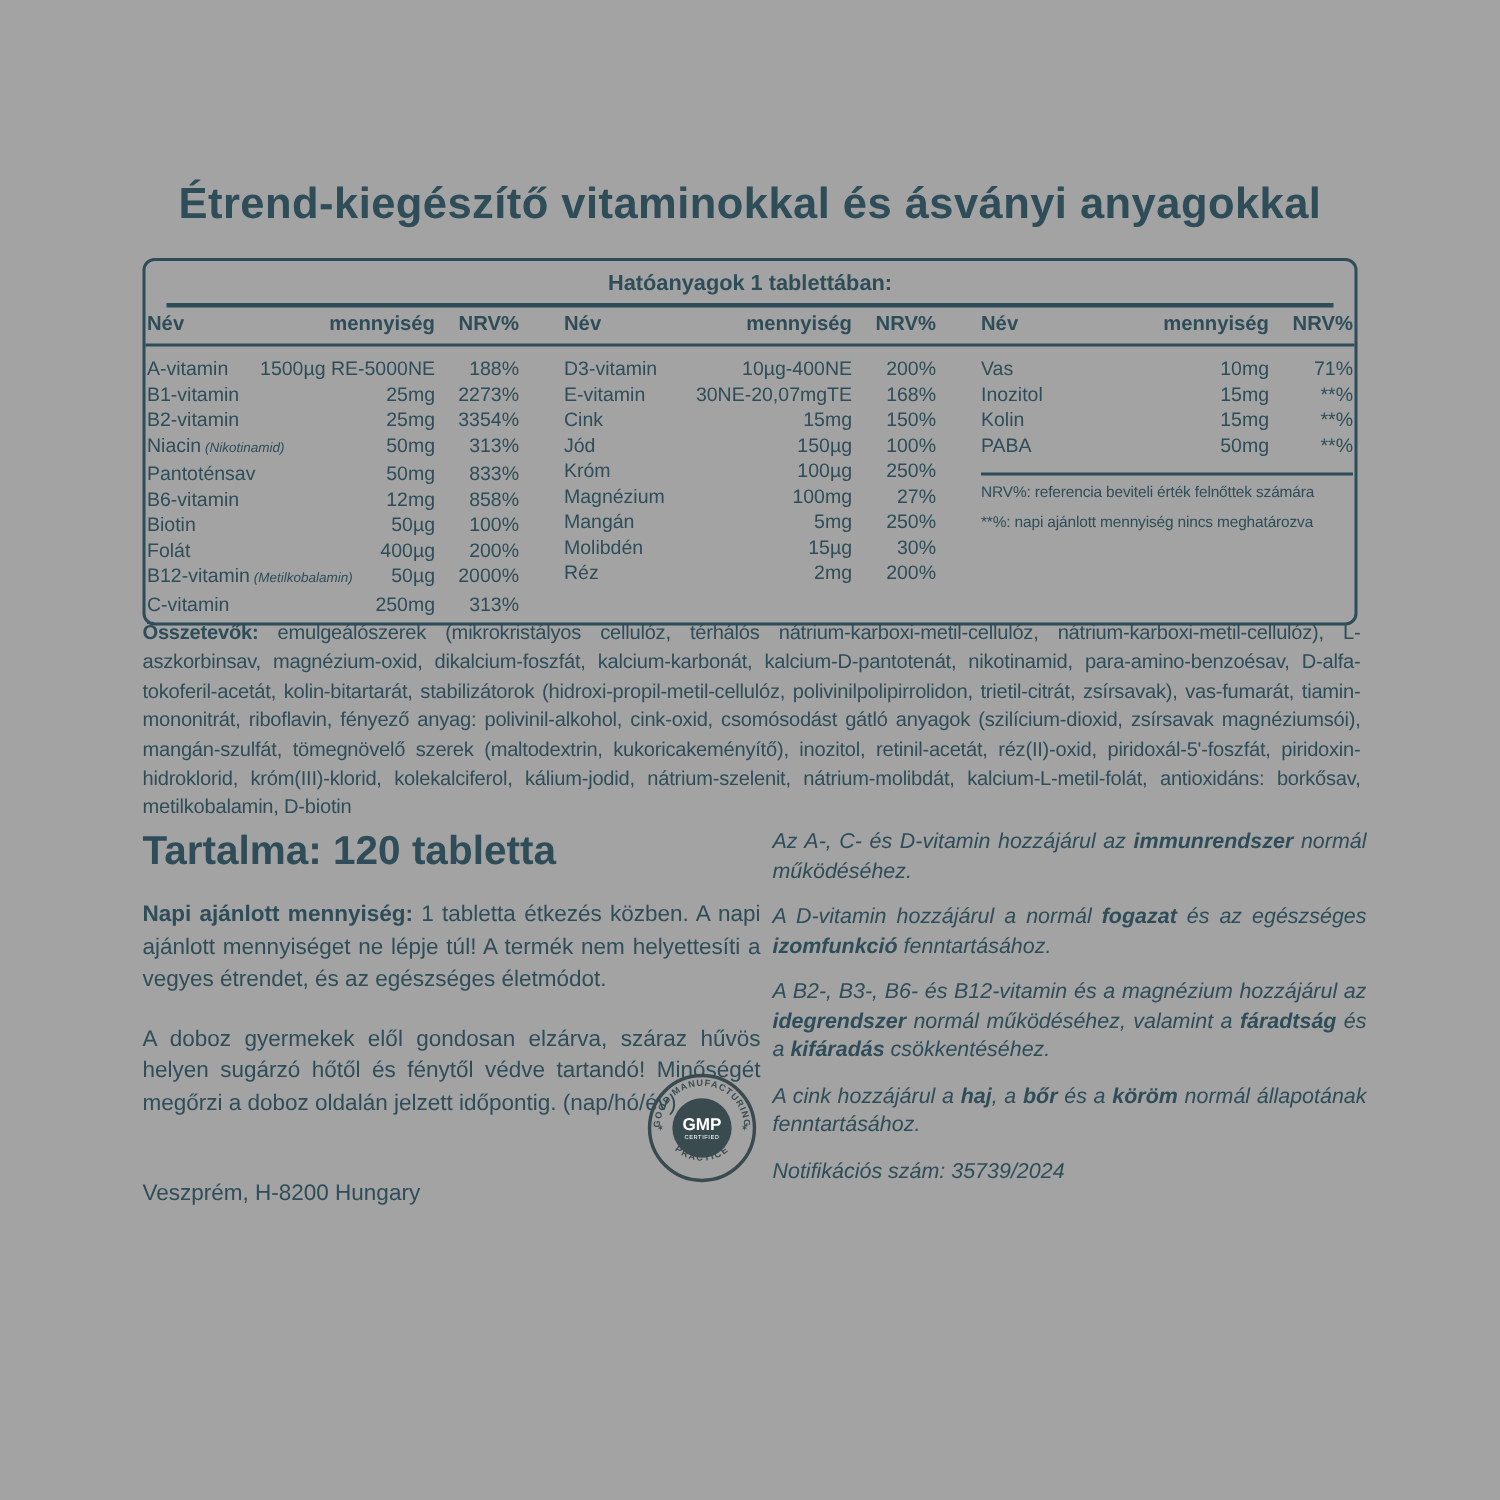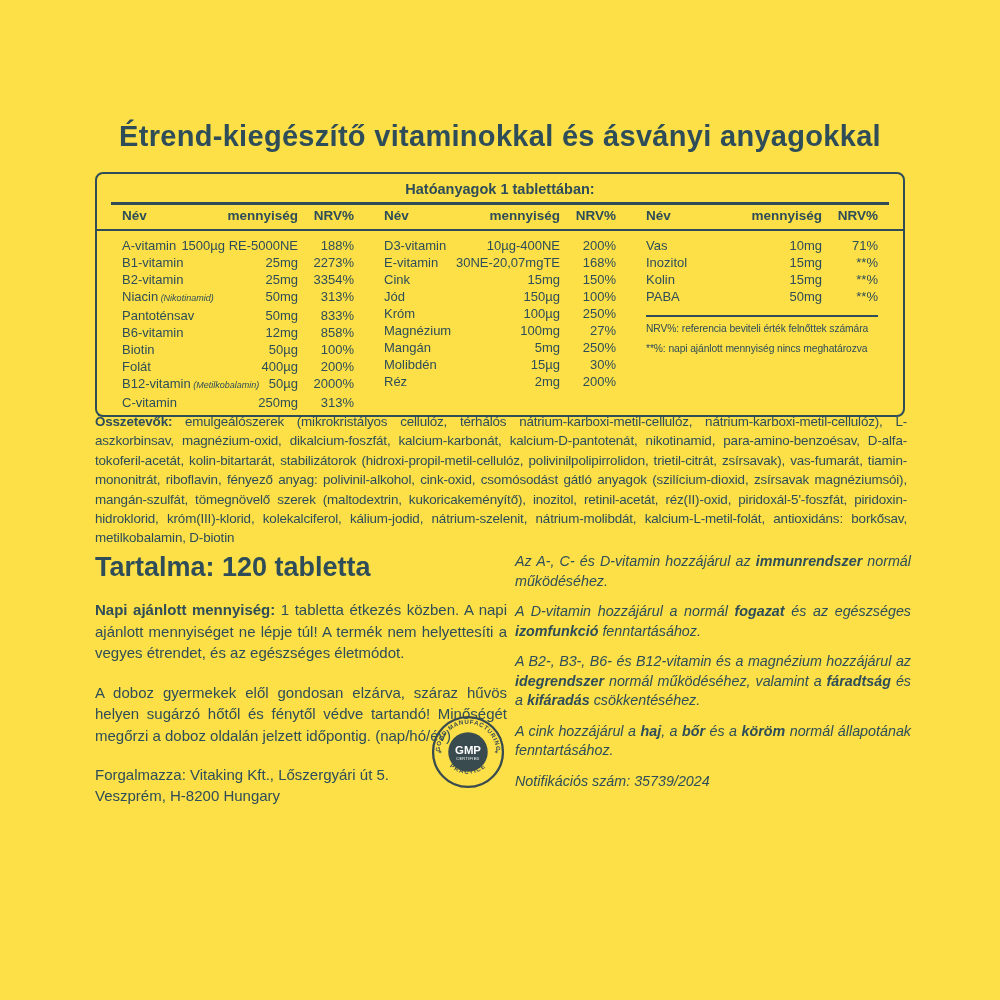--- a/index.html
+++ b/index.html
@@ -1,35 +1,35 @@
 <!DOCTYPE html>
 <html><head>
 <meta charset="utf-8">
 <style>
   :root { --ink: #2e4d58; }
   html,body { margin:0; padding:0; background:#ffffff; }
   #canvas {
-    position:relative; width:1000px; height:1000px; background:#fde047;
+    position:relative; width:1000px; height:1000px; background:#a3a3a3;
     color:var(--ink); font-family:"Liberation Sans","DejaVu Sans",sans-serif;
     overflow:hidden;
   }
   .title {
     position:absolute; top:120px; left:0; right:0; text-align:center;
     font-size:29px; font-weight:bold; letter-spacing:0.3px;
   }
   
   .box {
     position:absolute; left:95px; top:172px; width:810px; height:245px;
     border:2px solid var(--ink); border-radius:8px; box-sizing:border-box;
   }
   .box-caption { text-align:center; font-weight:bold; font-size:14.5px; padding-top:7px; }
   .thick-rule { height:3px; background:var(--ink); margin:5px 14px 0 14px; }
   .tgrid {
     display:grid; grid-template-columns:1fr 1fr 1fr; column-gap:30px;
-    padding:0 25px;
+    padding:0 1px;
   }
   .hrow { display:grid; grid-template-columns:1fr auto 56px; font-weight:bold;
           font-size:13.5px; line-height:22px; }
   .hrow .h-amt { text-align:right; }
   .hrow .h-nrv { text-align:right; }
   .head-rule { height:2px; background:var(--ink); margin-top:2px; }
   .rows-wrap { padding-top:6px; }
   .t-row { display:grid; grid-template-columns:1fr auto 56px;
            font-size:13px; line-height:17px; white-space:nowrap; }
   .t-nm { overflow:hidden; }
@@ -223,21 +223,21 @@
 
   <div class="ingredients">
     <span class="lead">Összetevők:</span><span> emulgeálószerek (mikrokristályos cellulóz, térhálós nátrium-karboxi-metil-cellulóz, nátrium-karboxi-metil-cellulóz), L-aszkorbinsav, magnézium-oxid, dikalcium-foszfát, kalcium-karbonát, kalcium-D-pantotenát, nikotinamid, para-amino-benzoésav, D-alfa-tokoferil-acetát, kolin-bitartarát, stabilizátorok (hidroxi-propil-metil-cellulóz, polivinilpolipirrolidon, trietil-citrát, zsírsavak), vas-fumarát, tiamin-mononitrát, riboflavin, fényező anyag: polivinil-alkohol, cink-oxid, csomósodást gátló anyagok (szilícium-dioxid, zsírsavak magnéziumsói), mangán-szulfát, tömegnövelő szerek (maltodextrin, kukoricakeményítő), inozitol, retinil-acetát, réz(II)-oxid, piridoxál-5'-foszfát, piridoxin-hidroklorid, króm(III)-klorid, kolekalciferol, kálium-jodid, nátrium-szelenit, nátrium-molibdát, kalcium-L-metil-folát, antioxidáns: borkősav, metilkobalamin, D-biotin</span>
   </div>
 
   <div class="left-col">
     <div class="contents-heading">Tartalma: 120 tabletta</div>
     <p class="dosage" id="dosage"><b>Napi ajánlott mennyiség:</b><span> 1 tabletta étkezés közben. A napi ajánlott mennyiséget ne lépje túl! A termék nem helyettesíti a vegyes étrendet, és az egészséges életmódot.</span></p>
     <p>A doboz gyermekek elől gondosan elzárva, száraz hűvös helyen sugárzó hőtől és fénytől védve tartandó! Minőségét megőrzi a doboz oldalán jelzett időpontig. (nap/hó/év)</p>
     <p class="dist">
-      <span>Forgalmazza: Vitaking Kft., Lőszergyári út 5.</span><br>
+      <br>
       <span>Veszprém, H-8200 Hungary</span>
     </p>
   </div>
 
   <div class="gmp">
     <svg viewBox="0 0 100 100" width="76" height="76">
       <circle cx="50" cy="50" r="46" fill="none" stroke="#3a4b50" stroke-width="3"></circle>
       <circle cx="50" cy="50" r="26" fill="#3a4b50"></circle>
       <path id="gmpArcTop" d="M 13,50 A 37,37 0 0 1 87,50" fill="none"></path>
       <path id="gmpArcBot" d="M 16,52 A 35,35 0 0 0 84,52" fill="none"></path>

